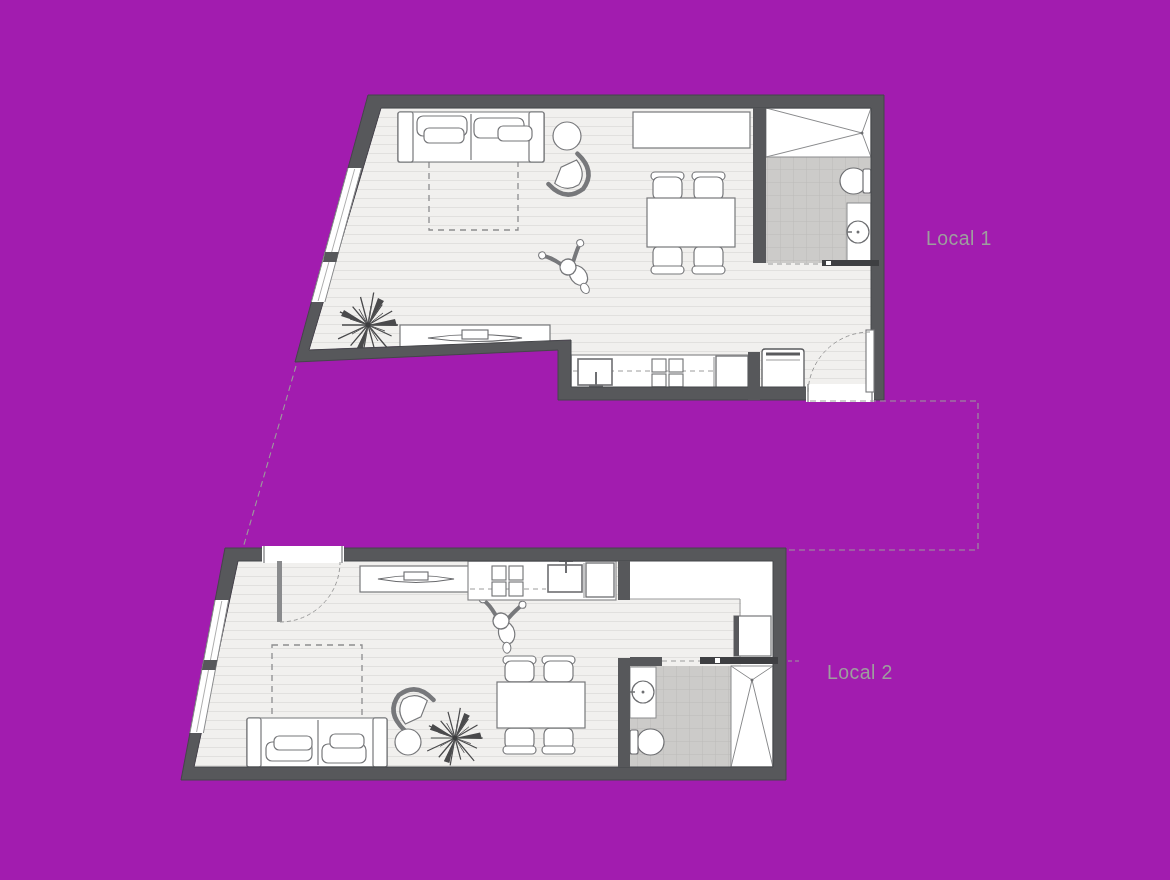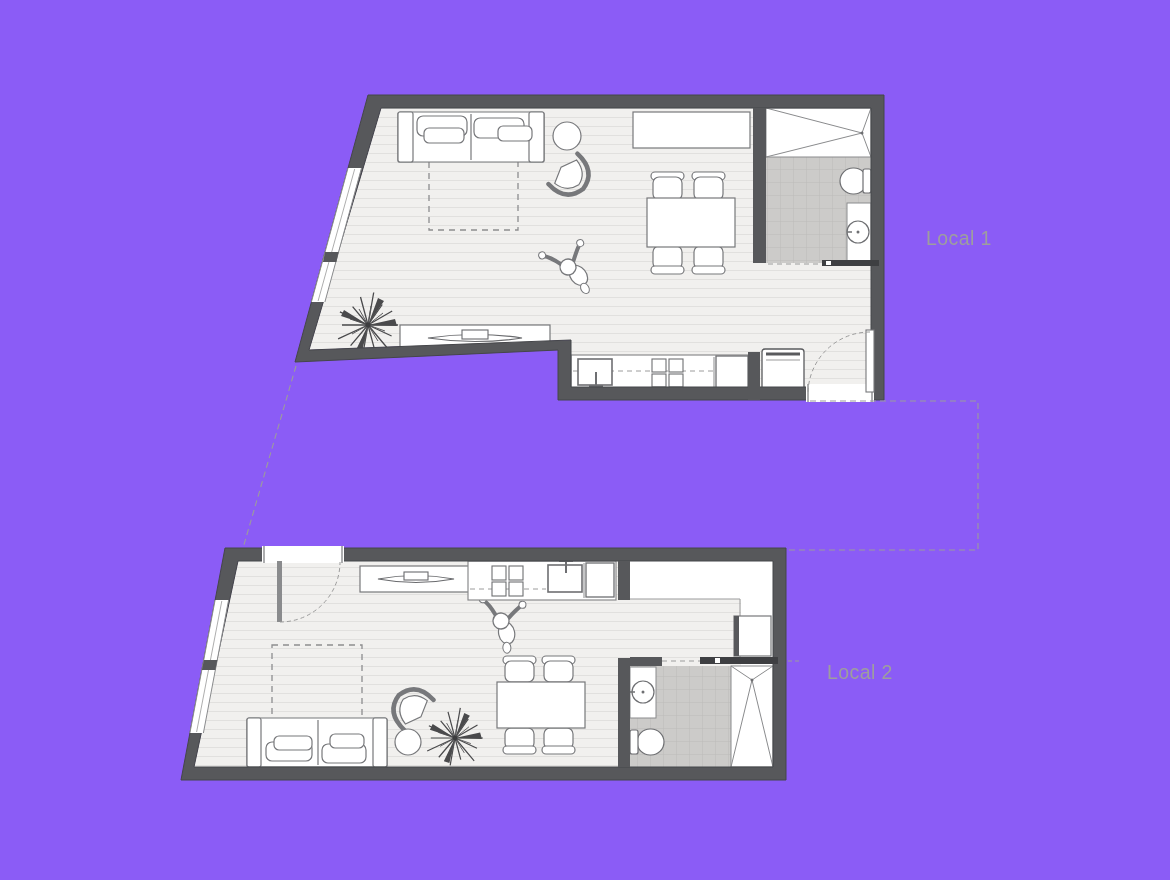--- a/index.html
+++ b/index.html
@@ -1,16 +1,16 @@
 <!DOCTYPE html>
 <html><head>
 <meta charset="utf-8">
 <style>
   html,body{margin:0;padding:0;background:#ffffff;}
-  .canvas{position:relative;width:1170px;height:880px;background:#8b5cf6;overflow:hidden;
+  .canvas{position:relative;width:1170px;height:880px;background:#a21caf;overflow:hidden;
           font-family:"Liberation Sans","DejaVu Sans",sans-serif;}
   svg{position:absolute;left:0;top:0;}
   .plan-label{font-size:19.5px;letter-spacing:.4px;fill:#9e9e9e;}
 </style>
 </head>
 <body>
 
 <div class="canvas">
 <svg width="1170" height="880" viewBox="0 0 1170 880">
   <defs>

